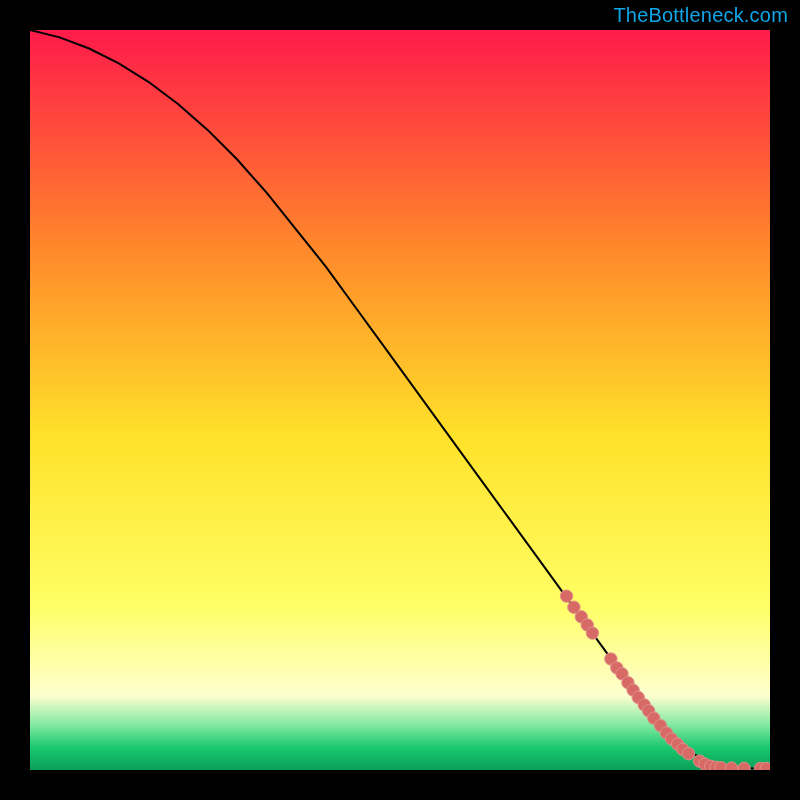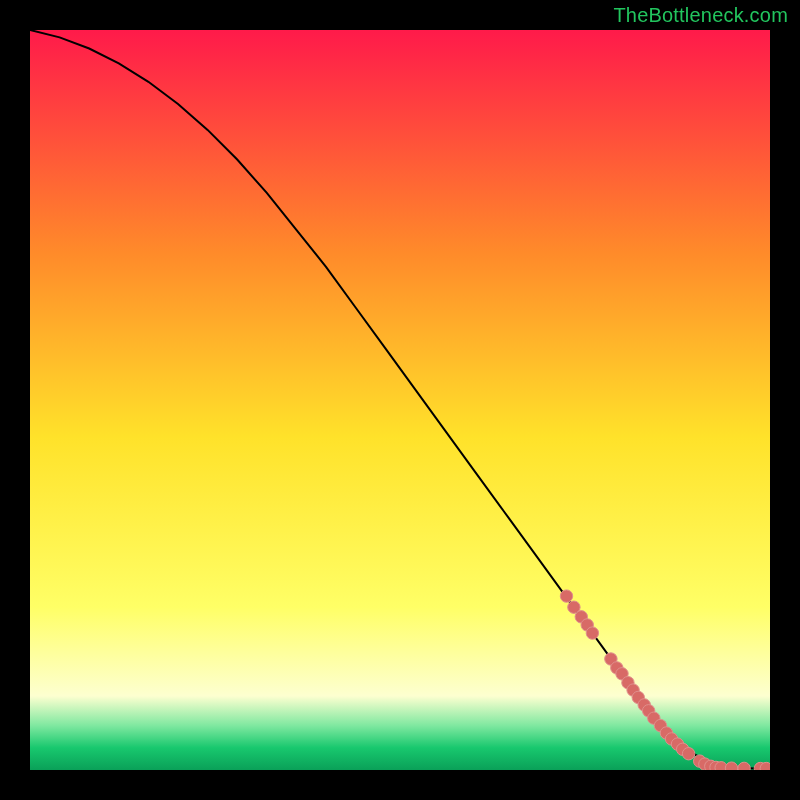--- a/index.html
+++ b/index.html
@@ -8,21 +8,21 @@
     height: 800px;
     background: #000;
     position: relative;
     font-family: Arial, Helvetica, sans-serif;
     overflow: hidden;
   }
   .watermark {
     position: absolute;
     top: 4px;
     right: 12px;
-    color: #22c55e;
+    color: #0ea5e9;
     font-size: 20px;
     font-weight: 400;
     letter-spacing: 0.2px;
     z-index: 5;
   }
   .frame {
     position: absolute;
     left: 30px;
     top: 30px;
     width: 740px;

